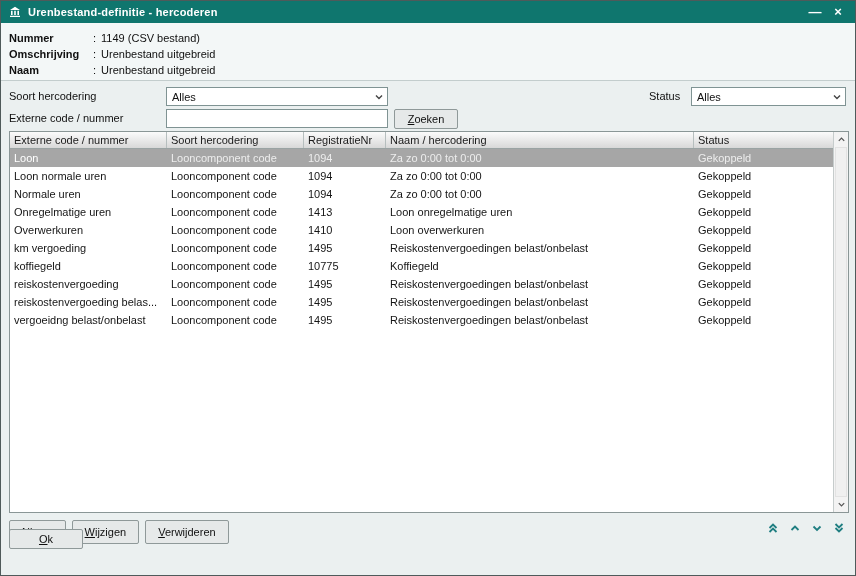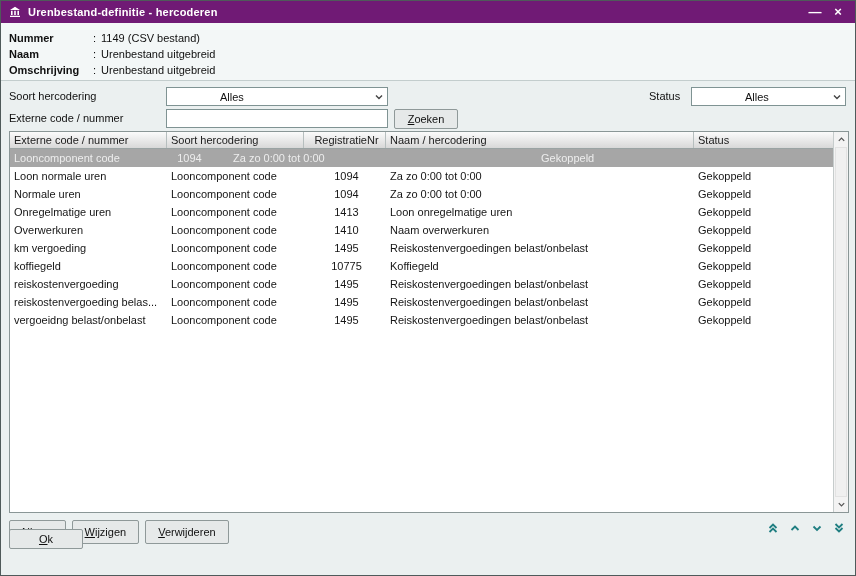--- a/index.html
+++ b/index.html
@@ -2,60 +2,60 @@
 <html><head>
 <meta charset="utf-8">
 <style>
   * { margin:0; padding:0; box-sizing:border-box; }
   html,body { width:856px; height:576px; overflow:hidden; }
   body { font-family:"Liberation Sans", sans-serif; font-size:11px; background:#cfd4d4; }
 
   .window { position:relative; width:856px; height:576px; background:#ebf0f0; border:1px solid #4f5a5a; }
 
   
-  .titlebar { position:absolute; top:0; left:0; right:0; height:22px; background:#701a75;
+  .titlebar { position:absolute; top:0; left:0; right:0; height:22px; background:#0f766e;
               display:flex; align-items:center; padding:0 9px 0 8px; gap:7px; }
   .title { color:#ffffff; font-weight:bold; font-size:11px; flex:1; letter-spacing:.2px; }
   .tb-btn { color:#ffffff; width:16px; text-align:center; font-size:13px; font-weight:bold; line-height:20px; cursor:default; }
 
   
   .info { position:absolute; top:22px; left:0; right:0; height:58px; background:#f3f7f7;
           border-bottom:1px solid #c3cdcd; padding:7px 8px 12px; }
   .info-row { height:16px; line-height:16px; white-space:nowrap; }
   .info-label { display:inline-block; width:84px; font-weight:bold; color:#101010; }
   .info-sep { color:#101010; }
   .info-value { margin-left:5px; color:#101010; }
 
   
   .filters { position:absolute; top:80px; left:0; right:0; height:50px; }
   .f-label { position:absolute; color:#101010; line-height:19px; white-space:nowrap; }
   .combo { position:absolute; height:19px; background:#ffffff; border:1px solid #7f9393;
            display:flex; align-items:center; padding:0 3px 0 5px; }
-  .combo-value { flex:1; color:#101010;margin-left:48px; }
+  .combo-value { flex:1; color:#101010; }
   .text-input { position:absolute; height:19px; background:#ffffff; border:1px solid #7f9393;
                 font-family:"Liberation Sans", sans-serif; font-size:11px; padding:0 4px; outline:none; }
   .btn { background:#e6e9e9; border:1px solid #8f9999; border-radius:2px; height:20px;
          font-family:"Liberation Sans", sans-serif; font-size:11px; color:#101010;
          display:inline-flex; align-items:center; justify-content:center; padding:0 12px; cursor:default; }
   .mn { text-decoration:underline; }
 
   
   .table { position:absolute; top:130px; left:8px; width:840px; height:382px;
            background:#ffffff; border:1px solid #8a9696; }
   .thead { position:absolute; top:0; left:0; right:15px; height:17px; display:flex;
            background:linear-gradient(#fbfbfb,#d8d8d8); border-bottom:1px solid #9aa3a3; }
   .th { border-right:1px solid #b6bebe; padding-left:4px; line-height:16px; color:#1a1a1a;
         overflow:hidden; white-space:nowrap; cursor:default; }
   .tbody { position:absolute; top:17px; left:0; right:15px; bottom:0; overflow:hidden; }
   .tr { display:flex; height:18px; line-height:18px; }
   .td { padding-left:4px; border-right:1px solid transparent; overflow:hidden; white-space:nowrap; color:#151515; }
   .tr.selected { background:#a6a6a6; }
   .tr.selected .td { color:#ededed; }
   .tr.selected .td.c0 { color:#ffffff; }
-  .c0{width:157px;} .c1{width:137px;} .c2{width:82px;text-align:center;} .c3{width:308px;} .c4{flex:1;}
+  .c0{width:157px;} .c1{width:137px;} .c2{width:82px;} .c3{width:308px;} .c4{flex:1;}
 
   
   .scrollbar { position:absolute; top:0; right:0; bottom:0; width:15px; background:#f3f3f3;
                border-left:1px solid #c6cccc; }
   .sb-btn { position:absolute; left:0; right:0; height:15px; display:flex; align-items:center; justify-content:center; cursor:default; }
   .sb-up { top:0; } .sb-down { bottom:0; }
   .sb-thumb { position:absolute; left:1px; right:1px; top:15px; bottom:15px; background:#f0f0f0; border:1px solid #e2e2e2; }
 
   
   .actions { position:absolute; top:519px; left:8px; right:8px; height:20px; display:flex; align-items:flex-start; }
@@ -81,24 +81,24 @@
     <span class="title">Urenbestand-definitie - hercoderen</span>
     <span class="tb-btn">—</span>
     <span class="tb-btn">×</span>
   </div>
 
   <div class="info">
     <div class="info-row">
       <span class="info-label">Nummer</span><span class="info-sep">:</span><span class="info-value">1149 (CSV bestand)</span>
     </div>
     <div class="info-row">
+      <span class="info-label">Omschrijving</span><span class="info-sep">:</span><span class="info-value">Urenbestand uitgebreid</span>
+    </div>
+    <div class="info-row">
       <span class="info-label">Naam</span><span class="info-sep">:</span><span class="info-value">Urenbestand uitgebreid</span>
-    </div>
-    <div class="info-row">
-      <span class="info-label">Omschrijving</span><span class="info-sep">:</span><span class="info-value">Urenbestand uitgebreid</span>
     </div>
   </div>
 
   <div class="filters">
     <span class="f-label" style="left:8px; top:6px;">Soort hercodering</span>
     <div class="combo" style="left:165px; top:6px; width:222px;">
       <span class="combo-value">Alles</span>
       <span style="display:flex;">
         <svg width="10" height="10" viewBox="0 0 10 10">
             <path d="M2 3.5 L5 6.5 L8 3.5" fill="none" stroke="#444" stroke-width="1.4"></path>
@@ -126,20 +126,21 @@
   <div class="table">
     <div class="thead">
       <div class="th c0">Externe code / nummer</div>
       <div class="th c1">Soort hercodering</div>
       <div class="th c2">RegistratieNr</div>
       <div class="th c3">Naam / hercodering</div>
       <div class="th c4" style="border-right:none;">Status</div>
     </div>
     <div class="tbody">
       <div class="tr selected">
+        <div class="td c0">Loon</div>
         <div class="td c1">Looncomponent code</div>
         <div class="td c2">1094</div>
         <div class="td c3">Za zo 0:00 tot 0:00</div>
         <div class="td c4">Gekoppeld</div>
       </div>
       <div class="tr">
         <div class="td c0">Loon normale uren</div>
         <div class="td c1">Looncomponent code</div>
         <div class="td c2">1094</div>
         <div class="td c3">Za zo 0:00 tot 0:00</div>
@@ -156,21 +157,21 @@
         <div class="td c0">Onregelmatige uren</div>
         <div class="td c1">Looncomponent code</div>
         <div class="td c2">1413</div>
         <div class="td c3">Loon onregelmatige uren</div>
         <div class="td c4">Gekoppeld</div>
       </div>
       <div class="tr">
         <div class="td c0">Overwerkuren</div>
         <div class="td c1">Looncomponent code</div>
         <div class="td c2">1410</div>
-        <div class="td c3">Naam overwerkuren</div>
+        <div class="td c3">Loon overwerkuren</div>
         <div class="td c4">Gekoppeld</div>
       </div>
       <div class="tr">
         <div class="td c0">km vergoeding</div>
         <div class="td c1">Looncomponent code</div>
         <div class="td c2">1495</div>
         <div class="td c3">Reiskostenvergoedingen belast/onbelast</div>
         <div class="td c4">Gekoppeld</div>
       </div>
       <div class="tr">

